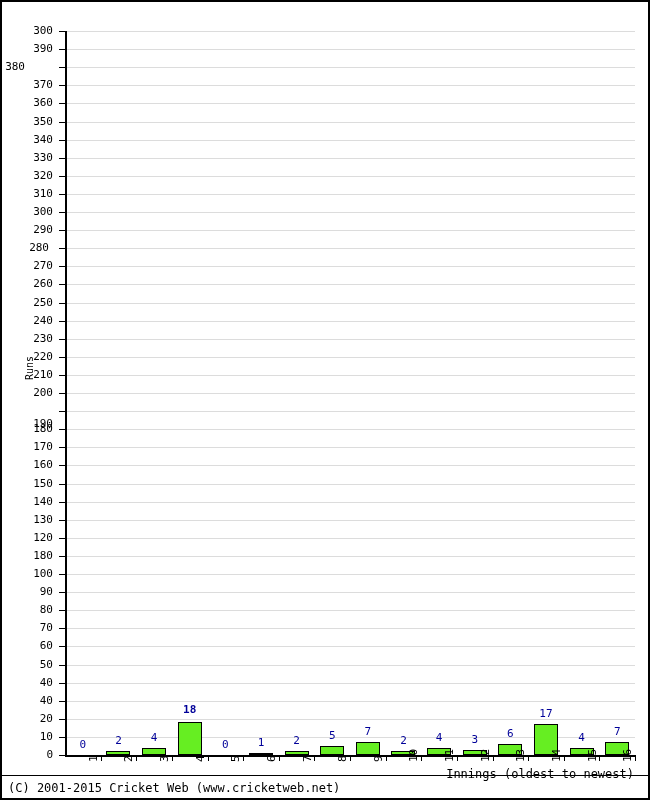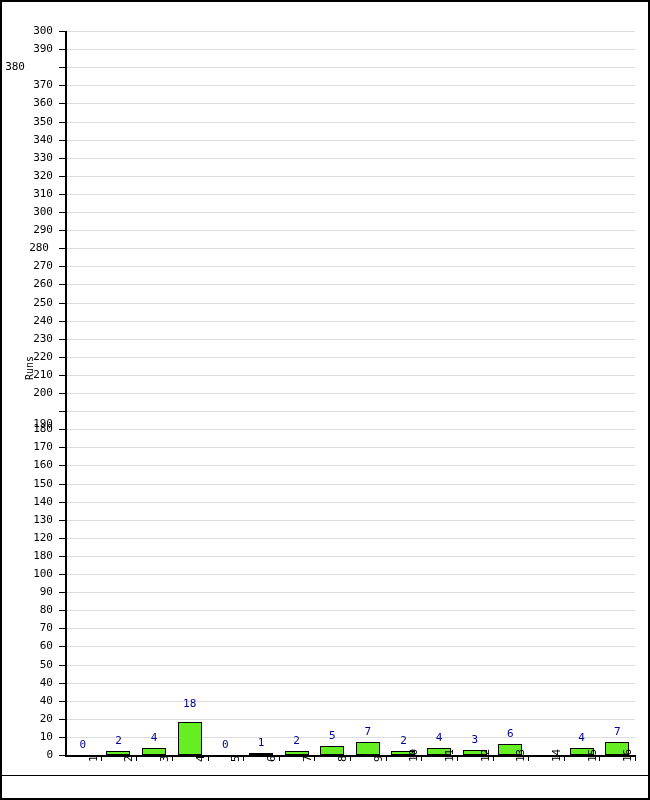--- a/index.html
+++ b/index.html
@@ -257,21 +257,21 @@
       <div class="bar-slot" style="left: 35.625px; width: 35.625px;">
         <div class="bar" style="height: 3.62px; background: rgb(102, 238, 34); border-color: rgb(0, 0, 0);"></div>
         <div class="bar-value" style="bottom: 8.62px; color: rgb(0, 0, 153);">2</div>
       </div>
       <div class="bar-slot" style="left: 71.25px; width: 35.625px;">
         <div class="bar" style="height: 7.24px; background: rgb(102, 238, 34); border-color: rgb(0, 0, 0);"></div>
         <div class="bar-value" style="bottom: 12.24px; color: rgb(0, 0, 153);">4</div>
       </div>
       <div class="bar-slot" style="left: 106.875px; width: 35.625px;">
         <div class="bar" style="height: 32.58px; background: rgb(102, 238, 34); border-color: rgb(0, 0, 0);"></div>
-        <div class="bar-value" style="bottom: 46px; color: rgb(0, 0, 153);">18</div>
+        <div class="bar-value" style="bottom: 40px; color: rgb(0, 0, 153); font-weight: bold;">18</div>
       </div>
       <div class="bar-slot" style="left: 142.5px; width: 35.625px;">
         <div class="bar-value" style="bottom: 5px; color: rgb(0, 0, 153);">0</div>
       </div>
       <div class="bar-slot" style="left: 178.125px; width: 35.625px;">
         <div class="bar" style="height: 2px; background: rgb(102, 238, 34); border-color: rgb(0, 0, 0);"></div>
         <div class="bar-value" style="bottom: 6.81px; color: rgb(0, 0, 153);">1</div>
       </div>
       <div class="bar-slot" style="left: 213.75px; width: 35.625px;">
         <div class="bar" style="height: 3.62px; background: rgb(102, 238, 34); border-color: rgb(0, 0, 0);"></div>
@@ -294,32 +294,38 @@
         <div class="bar-value" style="bottom: 12.24px; color: rgb(0, 0, 153);">4</div>
       </div>
       <div class="bar-slot" style="left: 391.875px; width: 35.625px;">
         <div class="bar" style="height: 5.43px; background: rgb(102, 238, 34); border-color: rgb(0, 0, 0);"></div>
         <div class="bar-value" style="bottom: 10.43px; color: rgb(0, 0, 153);">3</div>
       </div>
       <div class="bar-slot" style="left: 427.5px; width: 35.625px;">
         <div class="bar" style="height: 10.86px; background: rgb(102, 238, 34); border-color: rgb(0, 0, 0);"></div>
         <div class="bar-value" style="bottom: 15.86px; color: rgb(0, 0, 153);">6</div>
       </div>
+      <div class="bar-slot" style="left: 463.125px; width: 35.625px;">
+        <div class="bar" style="height: 30.77px; background: rgb(102, 238, 34); border-color: rgb(0, 0, 0);"></div>
+        <div class="bar-value" style="bottom: 35.77px; color: rgb(0, 0, 153);">17</div>
+      </div>
       <div class="bar-slot" style="left: 498.75px; width: 35.625px;">
         <div class="bar" style="height: 7.24px; background: rgb(102, 238, 34); border-color: rgb(0, 0, 0);"></div>
         <div class="bar-value" style="bottom: 12.24px; color: rgb(0, 0, 153);">4</div>
       </div>
       <div class="bar-slot" style="left: 534.375px; width: 35.625px;">
         <div class="bar" style="height: 12.67px; background: rgb(102, 238, 34); border-color: rgb(0, 0, 0);"></div>
         <div class="bar-value" style="bottom: 17.67px; color: rgb(0, 0, 153);">7</div>
       </div>
     </div>
 
+  <div id="x-axis-title">Innings (oldest to newest)</div>
 
   <div id="footer-sep"></div>
+  <div id="footer-text">(C) 2001-2015 Cricket Web (www.cricketweb.net)</div>
 <div class="ytick-label" style="top: 747px; right: 595px;">0</div>
     <div class="ytick-label" style="top: 728.9px; right: 595px;">10</div>
     <div class="ytick-label" style="top: 710.8px; right: 595px;">20</div>
     <div class="ytick-label" style="top: 692.7px; right: 595px;">40</div>
     <div class="ytick-label" style="top: 674.6px; right: 595px;">40</div>
     <div class="ytick-label" style="top: 656.5px; right: 595px;">50</div>
     <div class="ytick-label" style="top: 638.4px; right: 595px;">60</div>
     <div class="ytick-label" style="top: 620.3px; right: 595px;">70</div>
     <div class="ytick-label" style="top: 602.2px; right: 595px;">80</div>
     <div class="ytick-label" style="top: 584.1px; right: 595px;">90</div>

